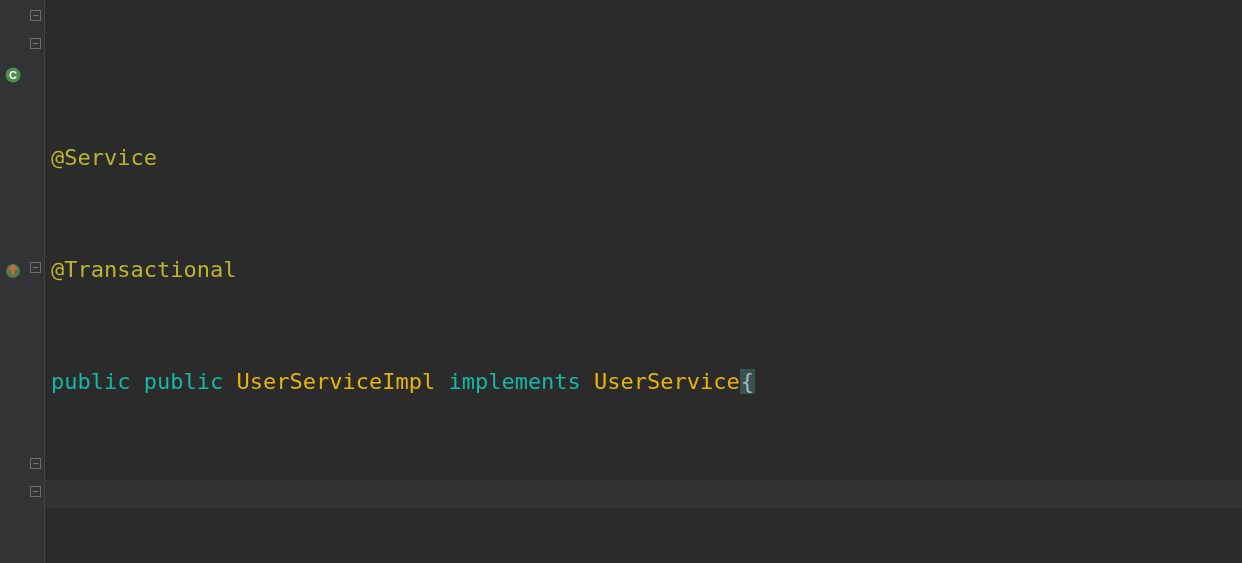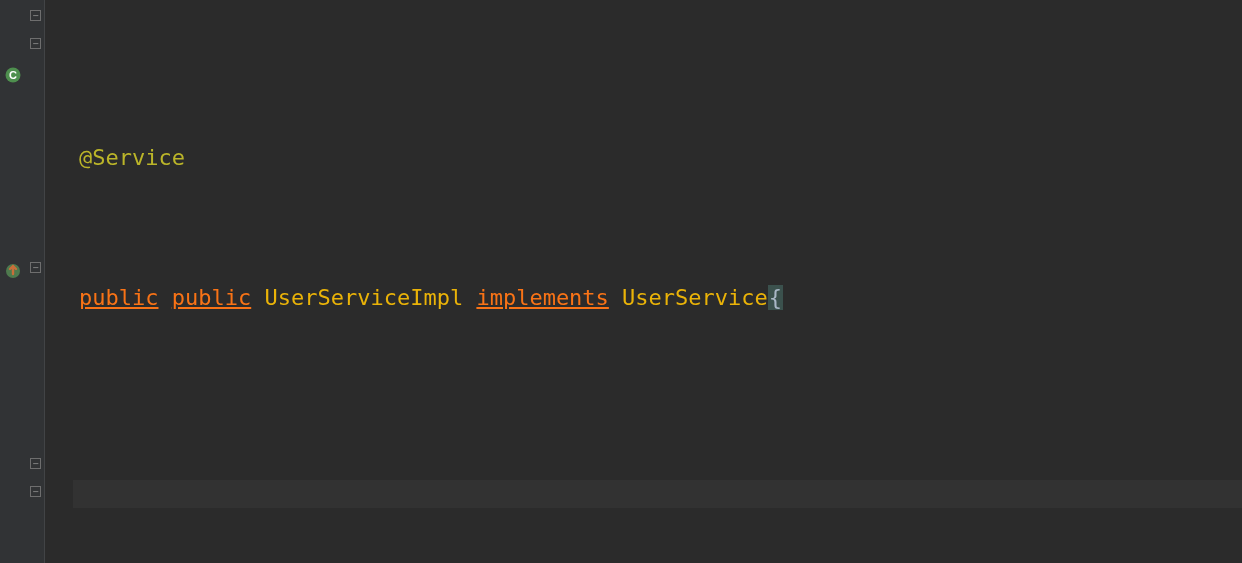--- a/index.html
+++ b/index.html
@@ -50,25 +50,24 @@
     color: #8a8a8a;
     background: #313335;
   }
   .code {
     flex: 1;
     padding-left: 6px;
     padding-top: 4px;
     white-space: pre;
     line-height: 28px;
     position: relative;
-    margin-left: 28px;
   }
   .line { height: 28px; }
   .tok-annotation { color: #bbb529; }
-  .tok-keyword { color: #f97316; text-decoration: underline; }
+  .tok-keyword { color: #14b8a6; }
   .tok-class { color: #eab308; }
   .open-brace-hl {
     background: #3b514d;
     color: #a9b7c6;
     padding: 0 1px;
   }
   .caret-line-stripe {
     position: absolute;
     left: 0;
     right: 0;
@@ -105,20 +104,21 @@
     <div class="fold-mark" style="top:458px">−</div>
     <div class="fold-mark" style="top:486px">−</div>
   </div>
 
   <div class="code">
     <div class="caret-line-stripe" style="top:480px"></div>
 
     
     <div class="line"><span class="tok-annotation">@Service</span></div>
     
+    <div class="line"><span class="tok-annotation">@Transactional</span></div>
     
     <div class="line"><span class="tok-keyword">public</span> <span class="tok-keyword">public</span> <span class="tok-class">UserServiceImpl</span> <span class="tok-keyword">implements</span> <span class="tok-class">UserService</span><span class="open-brace-hl">{</span></div>
     
     
     
     
     
     
     
     

